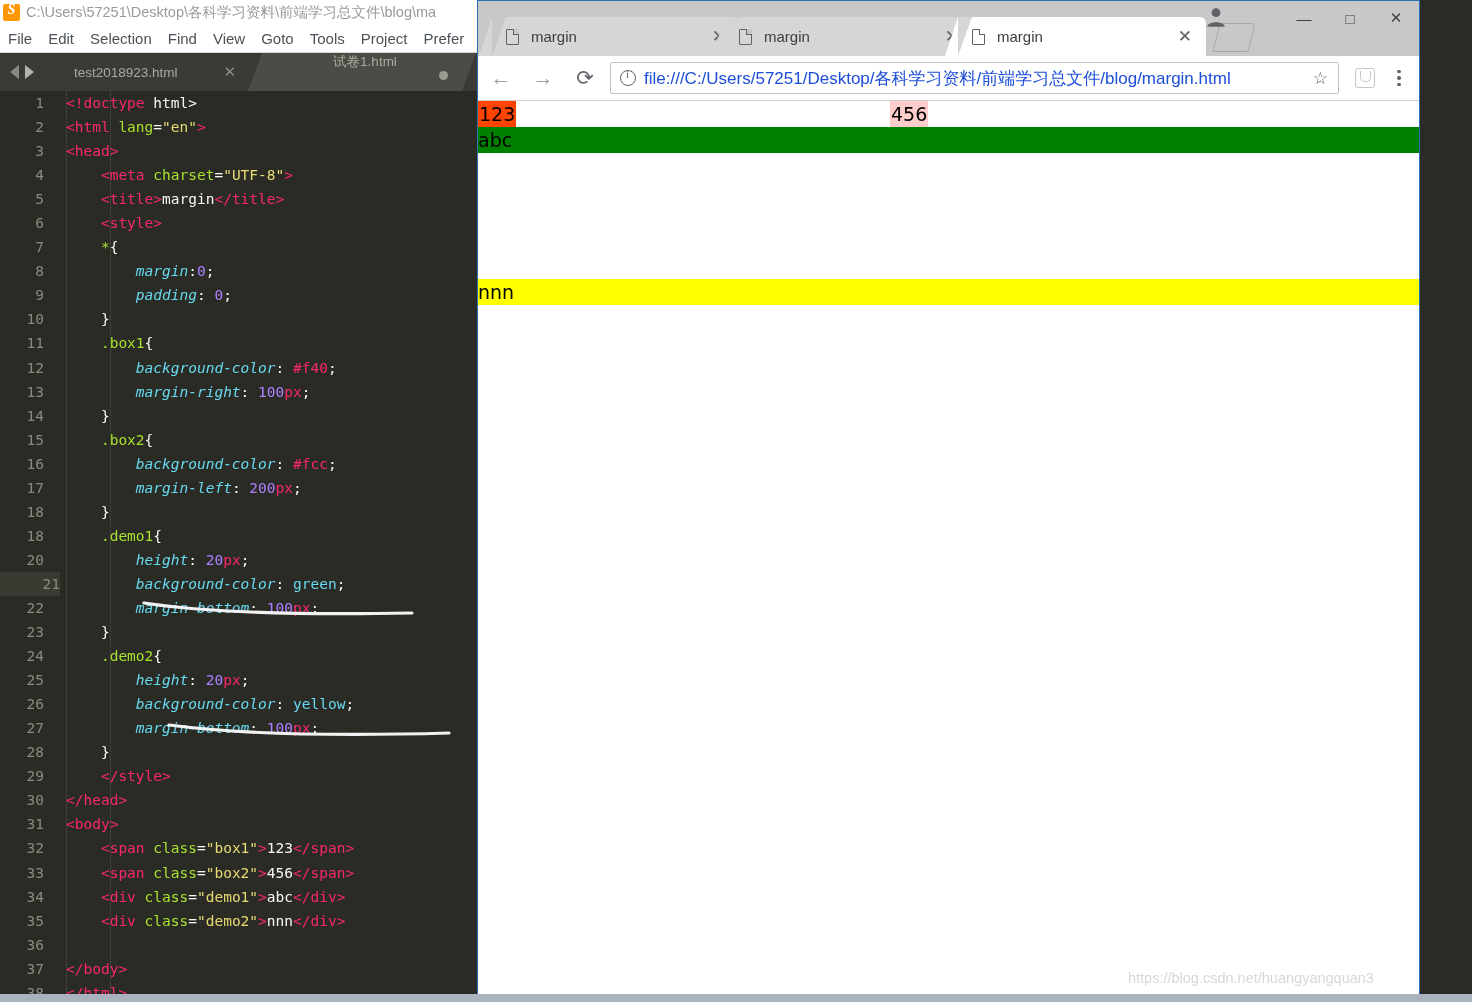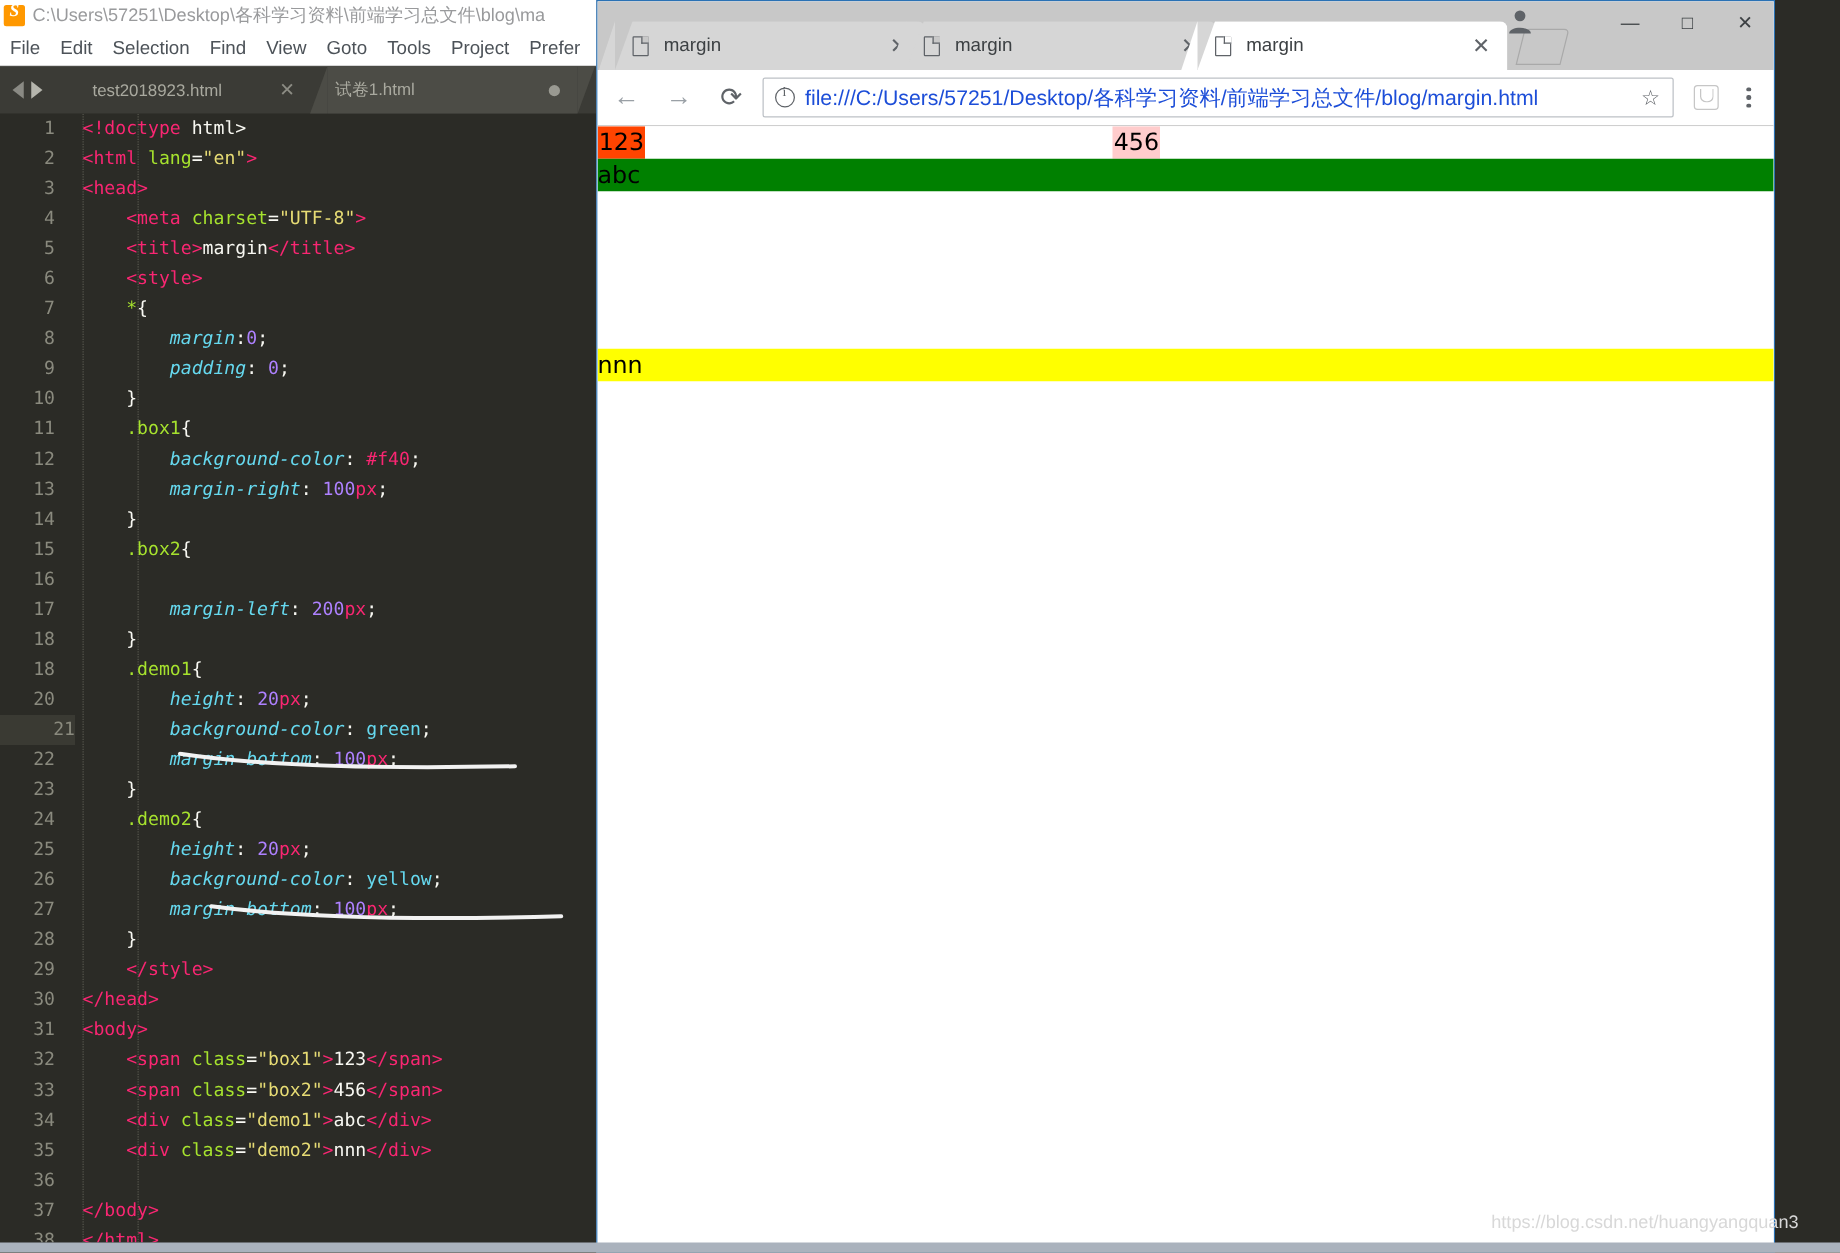--- a/index.html
+++ b/index.html
@@ -53,21 +53,21 @@
     display:flex;align-items:center;gap:6px;
   }
   .nav-arrow{width:0;height:0;border-top:7px solid transparent;border-bottom:7px solid transparent;}
   .nav-left{border-right:9px solid #8a8a84;}
   .nav-right{border-left:9px solid #b5b5ad;}
   .edtab{
     position:absolute;top:0;height:38px;
     display:flex;align-items:center;
     font-size:13.5px;color:#a9a99f;white-space:nowrap;
   }
-  .edtab.active{background:#4c4c46;}
+  .edtab.active{background:#4c4c46;flex-direction:column;}
   .edtab .tab-label{padding-left:6px;}
   .edtab .tab-x{
     font-size:15px;color:#8c8c84;margin-left:auto;margin-right:12px;
   }
   .edtab .tab-dot{
     width:9px;height:9px;border-radius:50%;background:#9a9a92;
     margin-left:auto;margin-right:14px;
   }
   .tab-skew-l{
     position:absolute;left:-14px;top:0;width:0;height:0;
@@ -234,21 +234,21 @@
     font-size:19px;line-height:26px;color:#000000;
     font-family:"DejaVu Sans",sans-serif;
   }
   #demo2-bar{
     position:absolute;left:0;top:178px;width:941px;height:26px;
     font-size:19px;line-height:26px;color:#000000;
     font-family:"DejaVu Sans",sans-serif;
   }
 
   #watermark{
-    position:absolute;left:1193px;top:970px;
+    position:absolute;left:1128px;top:970px;
     font-size:14.5px;color:#d8d8d8;white-space:nowrap;
     font-family:"Liberation Sans",sans-serif;
   }
   #bottom-strip{
     position:absolute;left:0;bottom:0;width:1472px;height:8px;background:#aab2bd;
   }
 </style>
 </head>
 <body>
 
@@ -302,21 +302,21 @@
         <div class="code-line"><span class="ln">6</span><span class="txt"><span class="t-pun">    </span><span class="t-tag">&lt;style&gt;</span></span></div>
         <div class="code-line"><span class="ln">7</span><span class="txt"><span class="t-pun">    </span><span class="t-sel">*</span><span class="t-pun">{</span></span></div>
         <div class="code-line"><span class="ln">8</span><span class="txt"><span class="t-pun">        </span><span class="t-prop">margin</span><span class="t-pun">:</span><span class="t-num">0</span><span class="t-pun">;</span></span></div>
         <div class="code-line"><span class="ln">9</span><span class="txt"><span class="t-pun">        </span><span class="t-prop">padding</span><span class="t-pun">: </span><span class="t-num">0</span><span class="t-pun">;</span></span></div>
         <div class="code-line"><span class="ln">10</span><span class="txt"><span class="t-pun">    </span><span class="t-pun">}</span></span></div>
         <div class="code-line"><span class="ln">11</span><span class="txt"><span class="t-pun">    </span><span class="t-sel">.box1</span><span class="t-pun">{</span></span></div>
         <div class="code-line"><span class="ln">12</span><span class="txt"><span class="t-pun">        </span><span class="t-prop">background-color</span><span class="t-pun">: </span><span class="t-unit">#f40</span><span class="t-pun">;</span></span></div>
         <div class="code-line"><span class="ln">13</span><span class="txt"><span class="t-pun">        </span><span class="t-prop">margin-right</span><span class="t-pun">: </span><span class="t-num">100</span><span class="t-unit">px</span><span class="t-pun">;</span></span></div>
         <div class="code-line"><span class="ln">14</span><span class="txt"><span class="t-pun">    </span><span class="t-pun">}</span></span></div>
         <div class="code-line"><span class="ln">15</span><span class="txt"><span class="t-pun">    </span><span class="t-sel">.box2</span><span class="t-pun">{</span></span></div>
-        <div class="code-line"><span class="ln">16</span></div>
+        <div class="code-line"><span class="ln">16</span><span class="txt"><span class="t-pun">        </span><span class="t-prop">background-color</span><span class="t-pun">: </span><span class="t-unit">#fcc</span><span class="t-pun">;</span></span></div>
         <div class="code-line"><span class="ln">17</span><span class="txt"><span class="t-pun">        </span><span class="t-prop">margin-left</span><span class="t-pun">: </span><span class="t-num">200</span><span class="t-unit">px</span><span class="t-pun">;</span></span></div>
         <div class="code-line"><span class="ln">18</span><span class="txt"><span class="t-pun">    </span><span class="t-pun">}</span></span></div>
         <div class="code-line"><span class="ln">18</span><span class="txt"><span class="t-pun">    </span><span class="t-sel">.demo1</span><span class="t-pun">{</span></span></div>
         <div class="code-line"><span class="ln">20</span><span class="txt"><span class="t-pun">        </span><span class="t-prop">height</span><span class="t-pun">: </span><span class="t-num">20</span><span class="t-unit">px</span><span class="t-pun">;</span></span></div>
         <div class="code-line hl"><span class="ln">21</span><span class="txt"><span class="t-pun">        </span><span class="t-prop">background-color</span><span class="t-pun">: </span><span class="t-val">green</span><span class="t-pun">;</span></span></div>
         <div class="code-line"><span class="ln">22</span><span class="txt"><span class="t-pun">        </span><span class="t-prop">margin-bottom</span><span class="t-pun">: </span><span class="t-num">100</span><span class="t-unit">px</span><span class="t-pun">;</span></span></div>
         <div class="code-line"><span class="ln">23</span><span class="txt"><span class="t-pun">    </span><span class="t-pun">}</span></span></div>
         <div class="code-line"><span class="ln">24</span><span class="txt"><span class="t-pun">    </span><span class="t-sel">.demo2</span><span class="t-pun">{</span></span></div>
         <div class="code-line"><span class="ln">25</span><span class="txt"><span class="t-pun">        </span><span class="t-prop">height</span><span class="t-pun">: </span><span class="t-num">20</span><span class="t-unit">px</span><span class="t-pun">;</span></span></div>
         <div class="code-line"><span class="ln">26</span><span class="txt"><span class="t-pun">        </span><span class="t-prop">background-color</span><span class="t-pun">: </span><span class="t-val">yellow</span><span class="t-pun">;</span></span></div>

